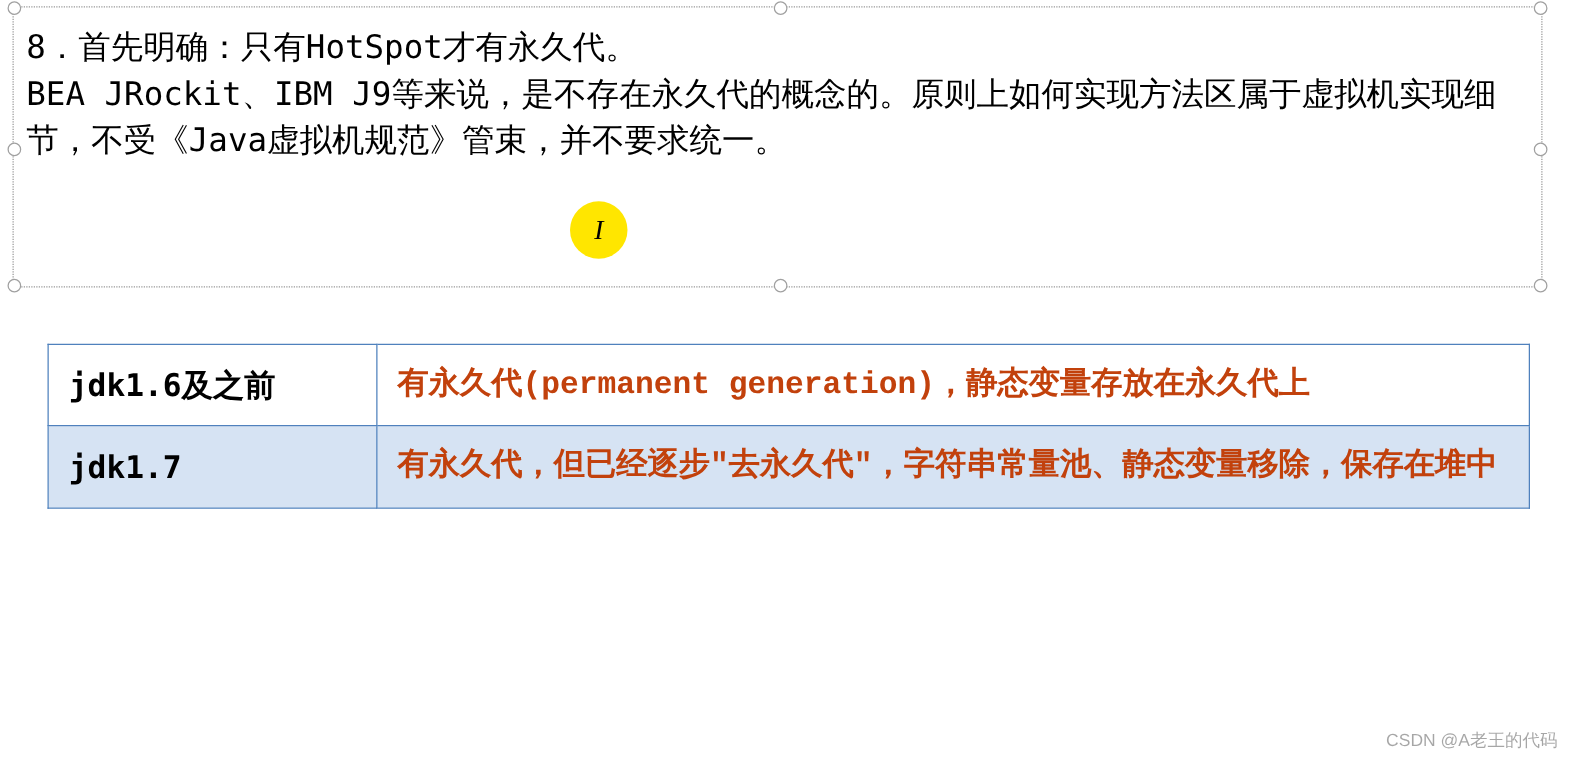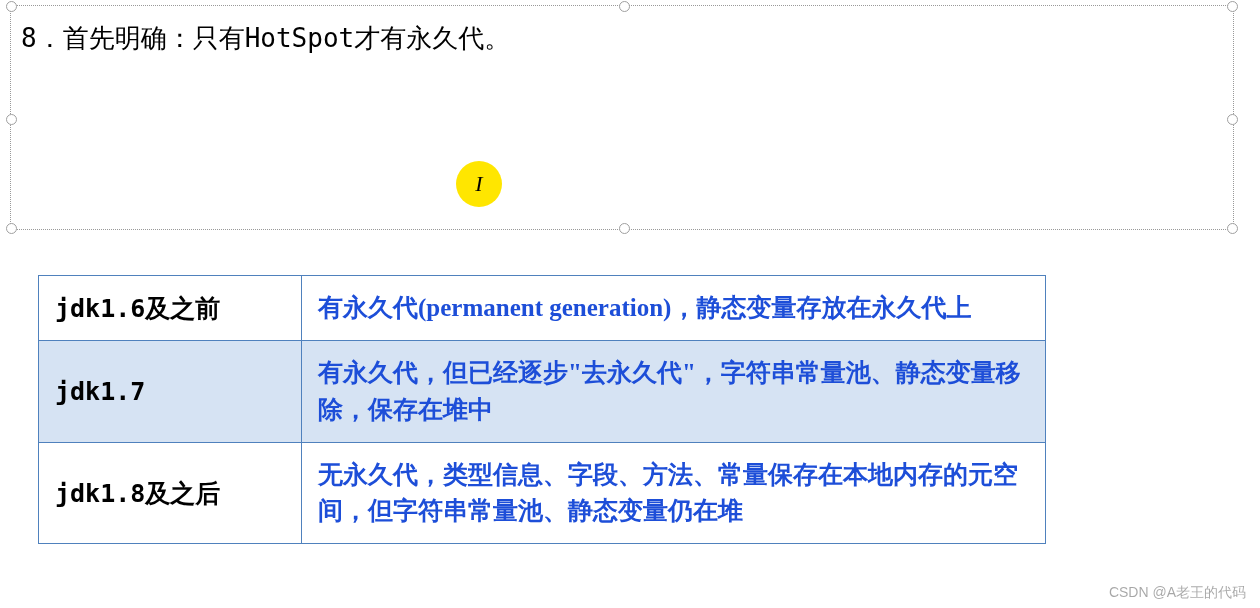--- a/index.html
+++ b/index.html
@@ -50,58 +50,59 @@
     font-style: italic;
     font-size: 22px;
     color: #000;
     z-index: 5;
   }
   table.jdk {
     position: absolute;
     left: 38px;
     top: 275px;
     border-collapse: collapse;
-    width: 1008px;
+    width: 1186px;
     font-size: 25px;
     font-weight: bold;
     padding-left: 44px;
   }
   table.jdk td {
     border: 1.5px solid #4f81bd;
     padding: 14px 16px;
     vertical-align: middle;
   }
   table.jdk td.col-left {
     width: 230px;
     color: #000;
     font-family: Consolas, "Microsoft YaHei", monospace;
     font-weight: bold;
   }
   table.jdk td.col-right {
-    color: #1d4ed8;
-    font-family: Liberation Serif, serif;
+    color: #c2410c;
+    font-family: Liberation Mono, monospace;
     font-weight: bold;
     line-height: 1.45;
   }
   table.jdk tr.alt td { background: #d6e3f3; margin-left: 24px; }
   .watermark {
     position: absolute;
     right: 14px;
     bottom: 6px;
     font-size: 14px;
     color: rgba(0,0,0,0.35);
     font-family: "Microsoft YaHei", sans-serif;
     margin-top: 44px;
   }
 </style>
 </head>
 <body>
 
 <div class="textbox-wrap">
   <div class="line">8．首先明确：只有HotSpot才有永久代。</div>
+  <div class="line">BEA JRockit、IBM J9等来说，是不存在永久代的概念的。原则上如何实现方法区属于虚拟机实现细节，不受《Java虚拟机规范》管束，并不要求统一。</div>
   <div class="line" style="height:14px"></div>
 
   <div class="sel-handle" style="left:-5px;  top:-5px"></div>
   <div class="sel-handle" style="left:608px; top:-5px"></div>
   <div class="sel-handle" style="right:-5px; top:-5px"></div>
   <div class="sel-handle" style="left:-5px;  top:108px"></div>
   <div class="sel-handle" style="right:-5px; top:108px"></div>
   <div class="sel-handle" style="left:-5px;  bottom:-5px"></div>
   <div class="sel-handle" style="left:608px; bottom:-5px"></div>
   <div class="sel-handle" style="right:-5px; bottom:-5px"></div>
@@ -114,20 +115,16 @@
 <table class="jdk">
   <tbody>
       <tr>
     <td class="col-left">jdk1.6及之前</td>
     <td class="col-right">有永久代(permanent generation)，静态变量存放在永久代上</td>
   </tr>
   <tr class="alt">
     <td class="col-left">jdk1.7</td>
     <td class="col-right">有永久代，但已经逐步"去永久代"，字符串常量池、静态变量移除，保存在堆中</td>
   </tr>
-  <tr>
-    <td class="col-left">jdk1.8及之后</td>
-    <td class="col-right">无永久代，类型信息、字段、方法、常量保存在本地内存的元空间，但字符串常量池、静态变量仍在堆</td>
-  </tr>
 </tbody>
   </table>
 
 <div class="watermark">CSDN @A老王的代码</div>
 
 </body></html>

